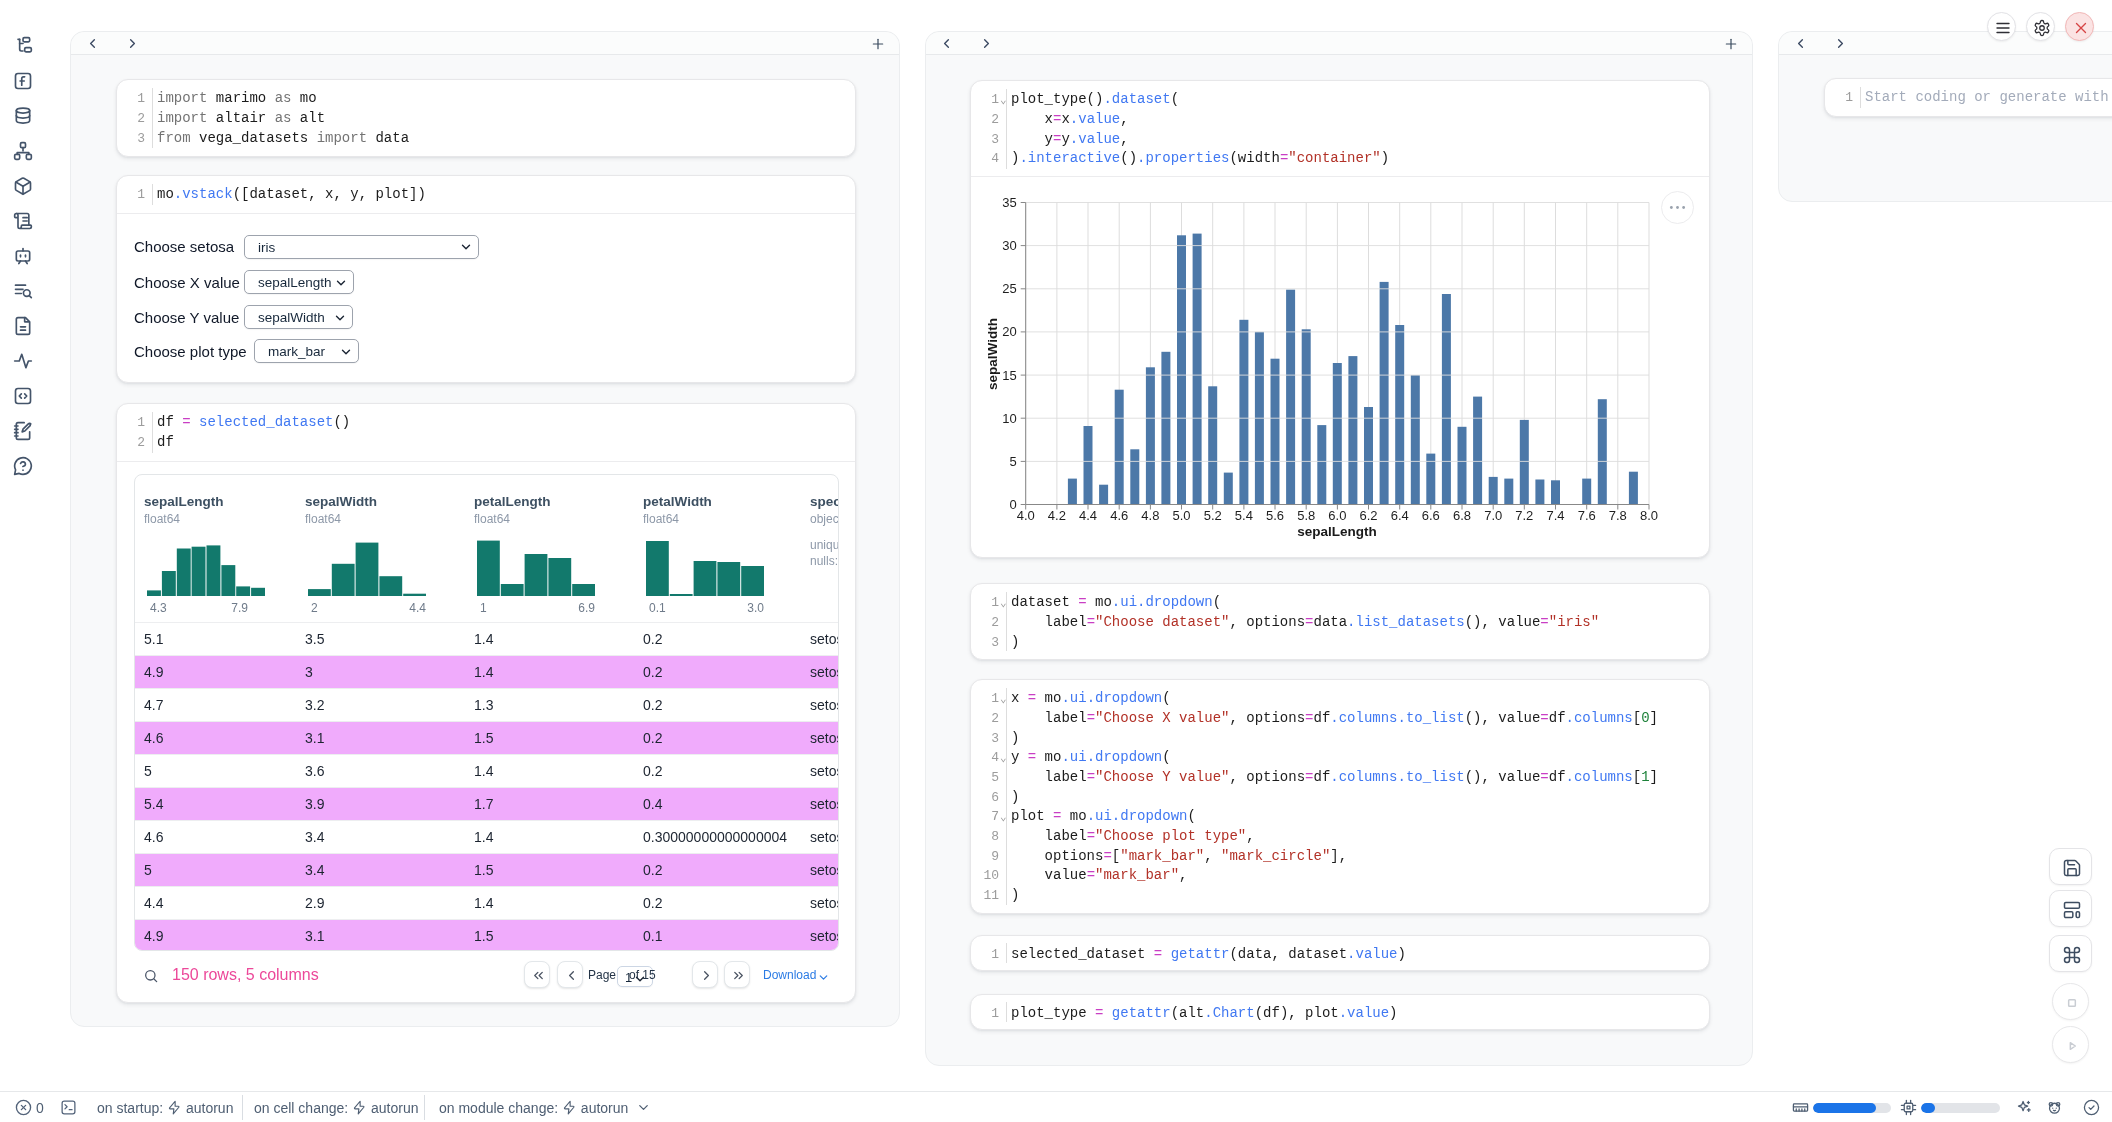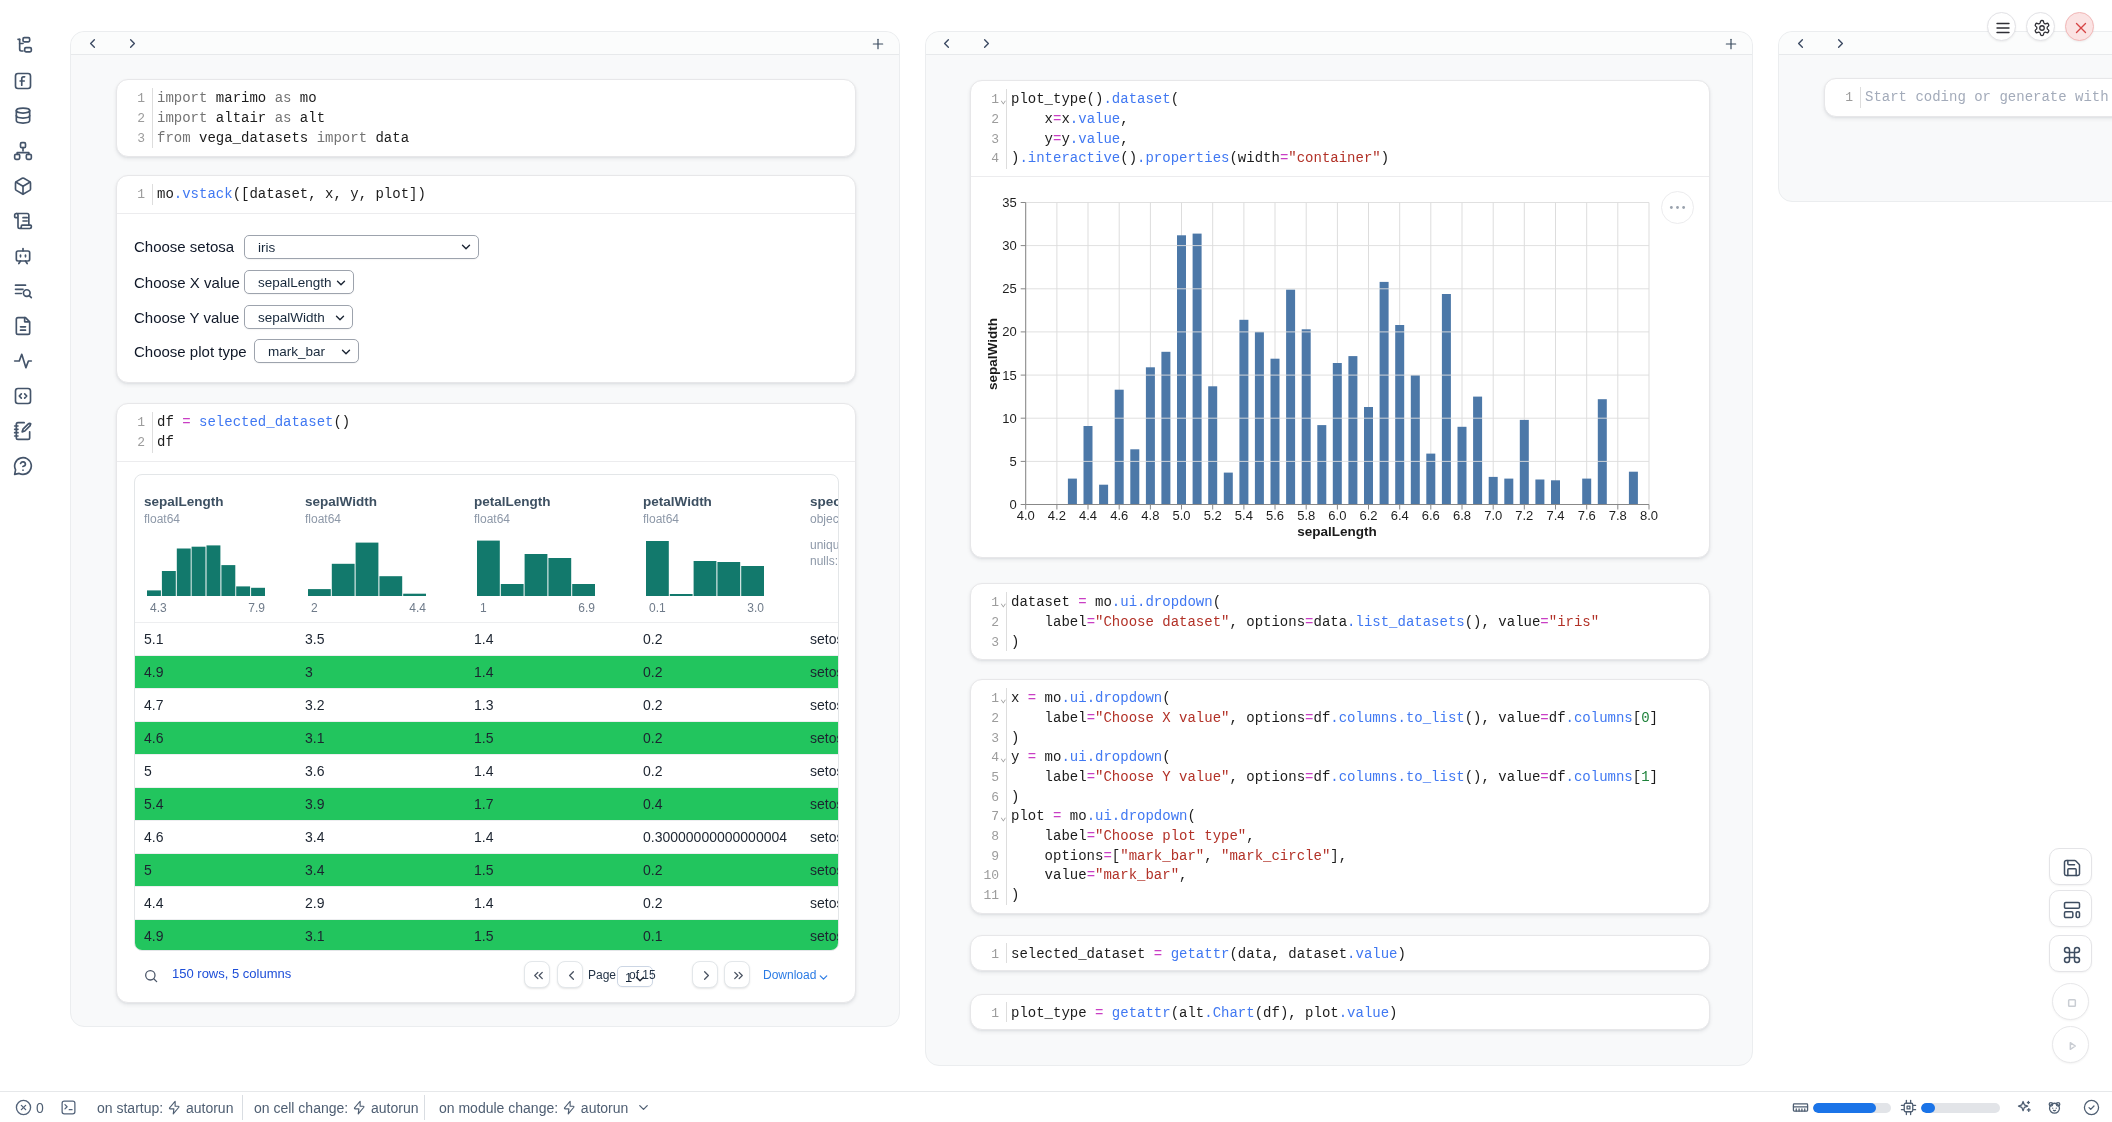--- a/index.html
+++ b/index.html
@@ -26,25 +26,25 @@
 .tbl{position:absolute;left:17px;top:70px;width:705px;height:477px;border:1px solid #e3e6e8;
  border-radius:8px;background:#fff;overflow:hidden}
 .thc{position:absolute;top:0;width:165px;height:147px}
 .thn{position:absolute;top:19px;font-size:13.5px;font-weight:bold;color:#3d5062}
 .tht{position:absolute;top:37px;font-size:12px;color:#8d98a8}
 .hmin{position:absolute;top:126px;left:6px;font-size:12px;color:#6f7b8a}
 .hmax{position:absolute;top:126px;width:30px;text-align:right;font-size:12px;color:#6f7b8a}
 .uni{position:absolute;top:62px;font-size:12px;color:#8d98a8;line-height:16px}
 .tr{position:absolute;left:0;right:0;height:33px;border-top:1px solid #edeef0}
 .tr span{position:absolute;top:8px;font-size:14px;color:#1c2430}
-.tr.alt{background:#22c55e}
+.tr.alt{background:#f0abfc}
 .pgbtn{position:absolute;width:26px;height:27px;border:1px solid #e3e7ea;border-radius:8px;
  background:#fff;box-shadow:0 1px 2px rgba(0,0,0,.1);color:#4a5362}
 .pgbtn svg{position:absolute;left:5.5px;top:6px}
-.ftxt{position:absolute;font-size:13px;color:#1d4ed8}
+.ftxt{position:absolute;font-size:16px;color:#ec4899}
 .circbtn{position:absolute;width:29px;height:29px;border-radius:50%;background:#fff;
  border:1px solid #e2e2e6;box-shadow:0 1px 2px rgba(0,0,0,.06);color:#2f2f35}
 .circbtn svg{position:absolute;left:5.5px;top:5.5px}
 .sqbtn{position:absolute;left:2049px;width:43px;height:37px;border:1px solid #e4e4e7;border-radius:10px;
  background:#fff;box-shadow:0 1px 2px rgba(0,0,0,.05);color:#3e4d61}
 .sqbtn svg{position:absolute;left:11.5px;top:8.5px}
 .cbtn{position:absolute;left:2052px;width:37px;height:37px;border:1px solid #e8e8ea;border-radius:50%;
  background:#fff;box-shadow:0 1px 2px rgba(0,0,0,.05);color:#c9cdd3}
 .cbtn svg{position:absolute;left:8.5px;top:8.5px}
 .sic{position:absolute;left:13px;color:#44546a}
@@ -228,21 +228,21 @@
           <rect x="0.0" y="51.4" width="13.9" height="5.6" fill="#12796C"></rect>
           <rect x="14.9" y="32.0" width="13.9" height="25.0" fill="#12796C"></rect>
           <rect x="29.8" y="9.5" width="13.9" height="47.5" fill="#12796C"></rect>
           <rect x="44.6" y="7.7" width="13.9" height="49.3" fill="#12796C"></rect>
           <rect x="59.5" y="6.4" width="13.9" height="50.6" fill="#12796C"></rect>
           <rect x="74.4" y="26.1" width="13.9" height="30.9" fill="#12796C"></rect>
           <rect x="89.2" y="47.4" width="13.9" height="9.6" fill="#12796C"></rect>
           <rect x="104.1" y="48.8" width="13.9" height="8.2" fill="#12796C"></rect>
         </svg>
         <div class="hmin">4.3</div>
-        <div class="hmax" style="left:91px">7.9</div>
+        <div class="hmax" style="left:74px">7.9</div>
       </div>
       <div class="thc" style="left:170px">
         <div class="thn">sepalWidth</div>
         <div class="tht">float64</div>
         <svg width="119" height="57" style="position:absolute;left:3px;top:64px">
           <rect x="0.0" y="50.1" width="22.8" height="6.9" fill="#12796C"></rect>
           <rect x="23.8" y="24.8" width="22.8" height="32.2" fill="#12796C"></rect>
           <rect x="47.6" y="3.6" width="22.8" height="53.4" fill="#12796C"></rect>
           <rect x="71.4" y="37.2" width="22.8" height="19.8" fill="#12796C"></rect>
           <rect x="95.2" y="54.7" width="22.8" height="2.3" fill="#12796C"></rect>

